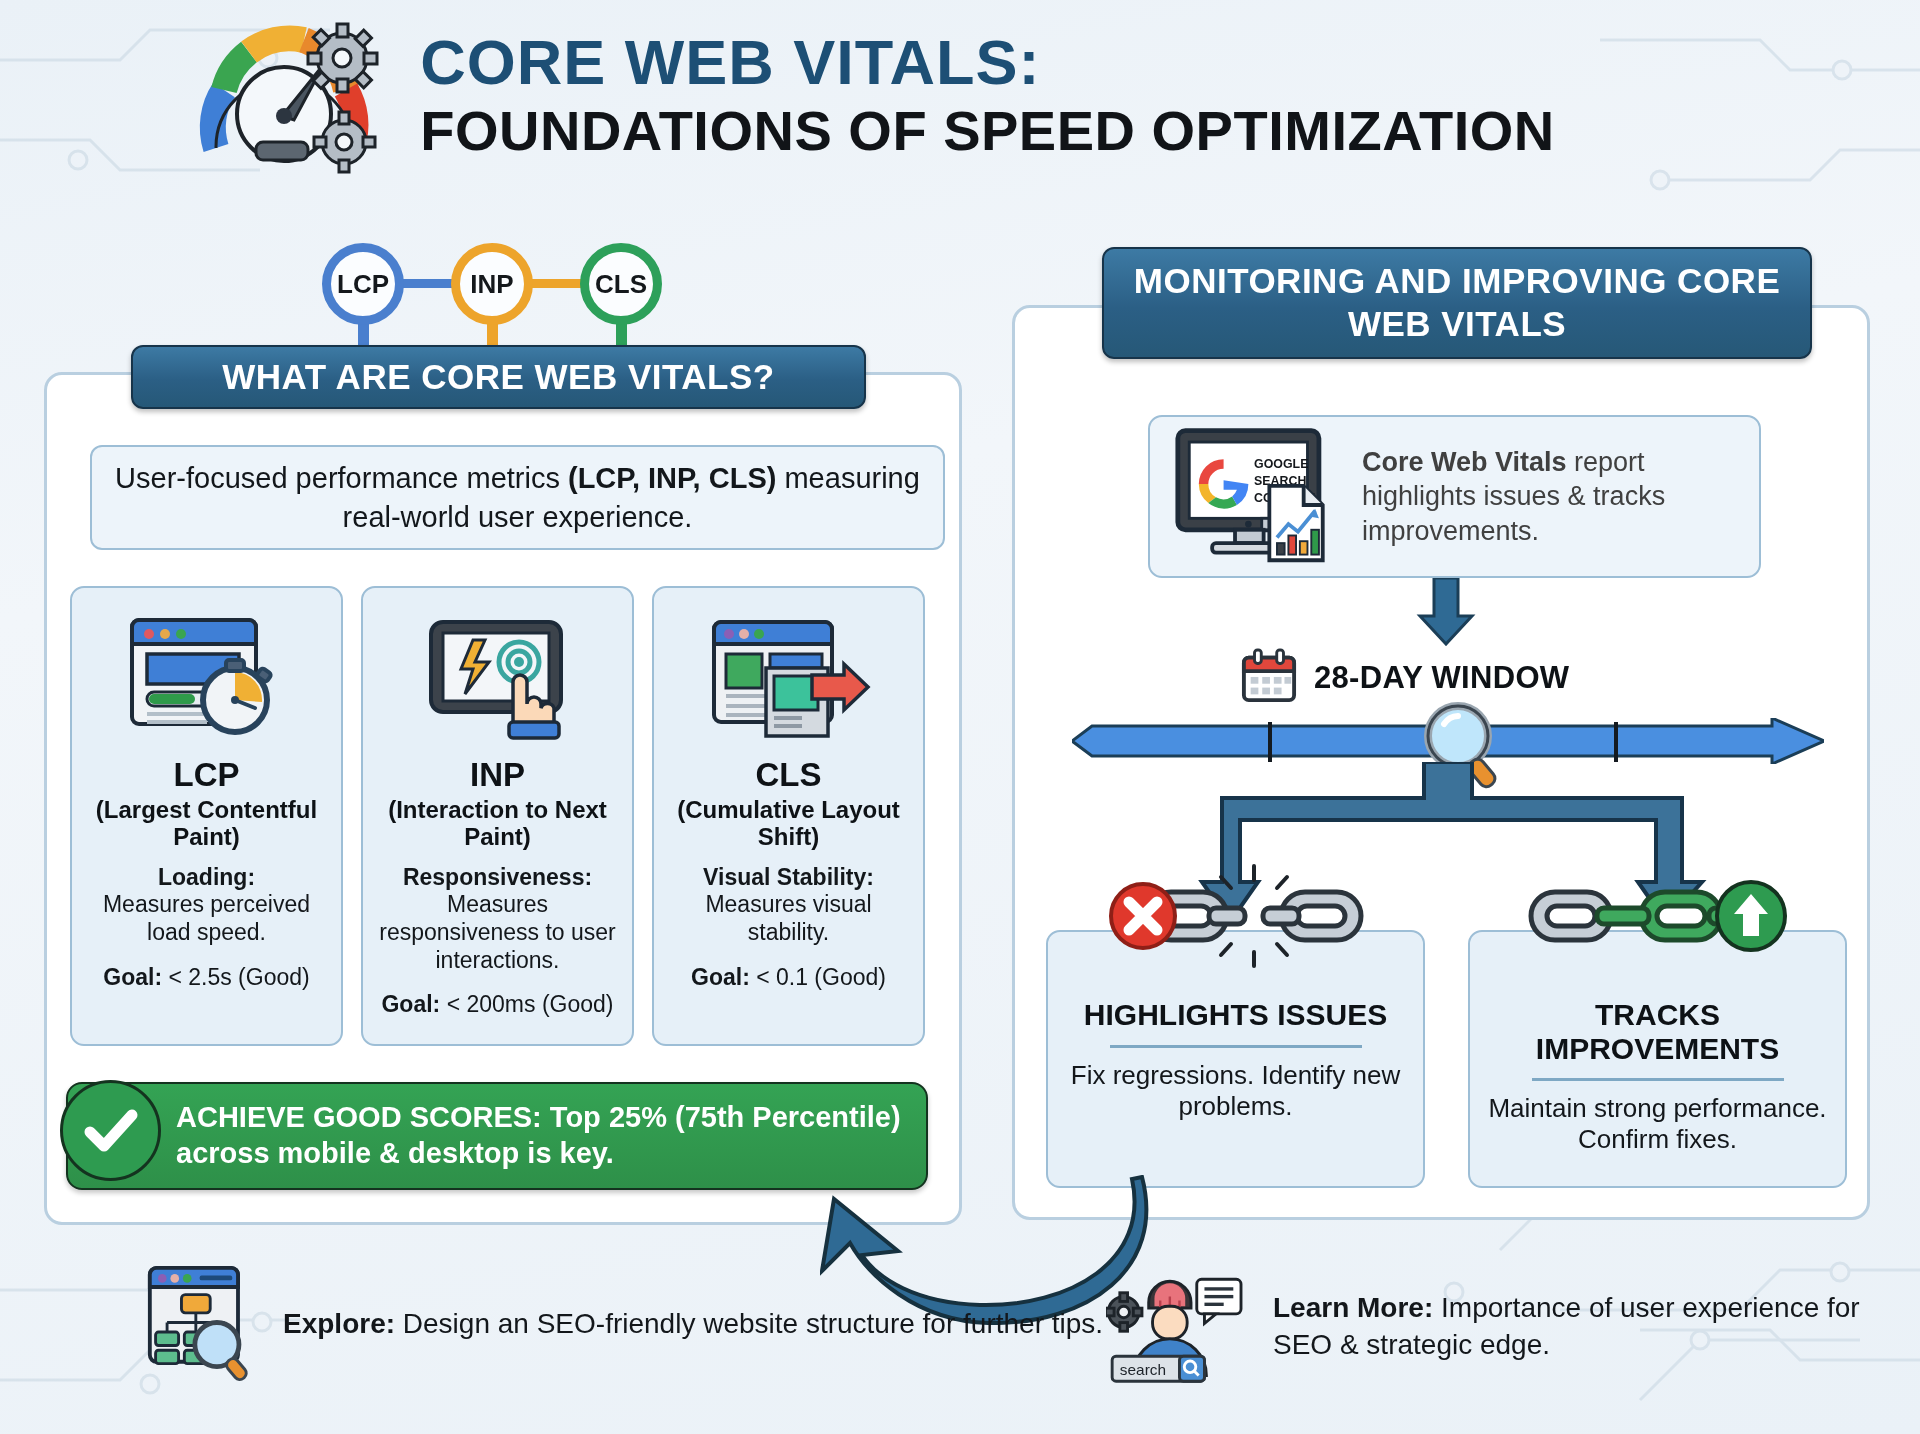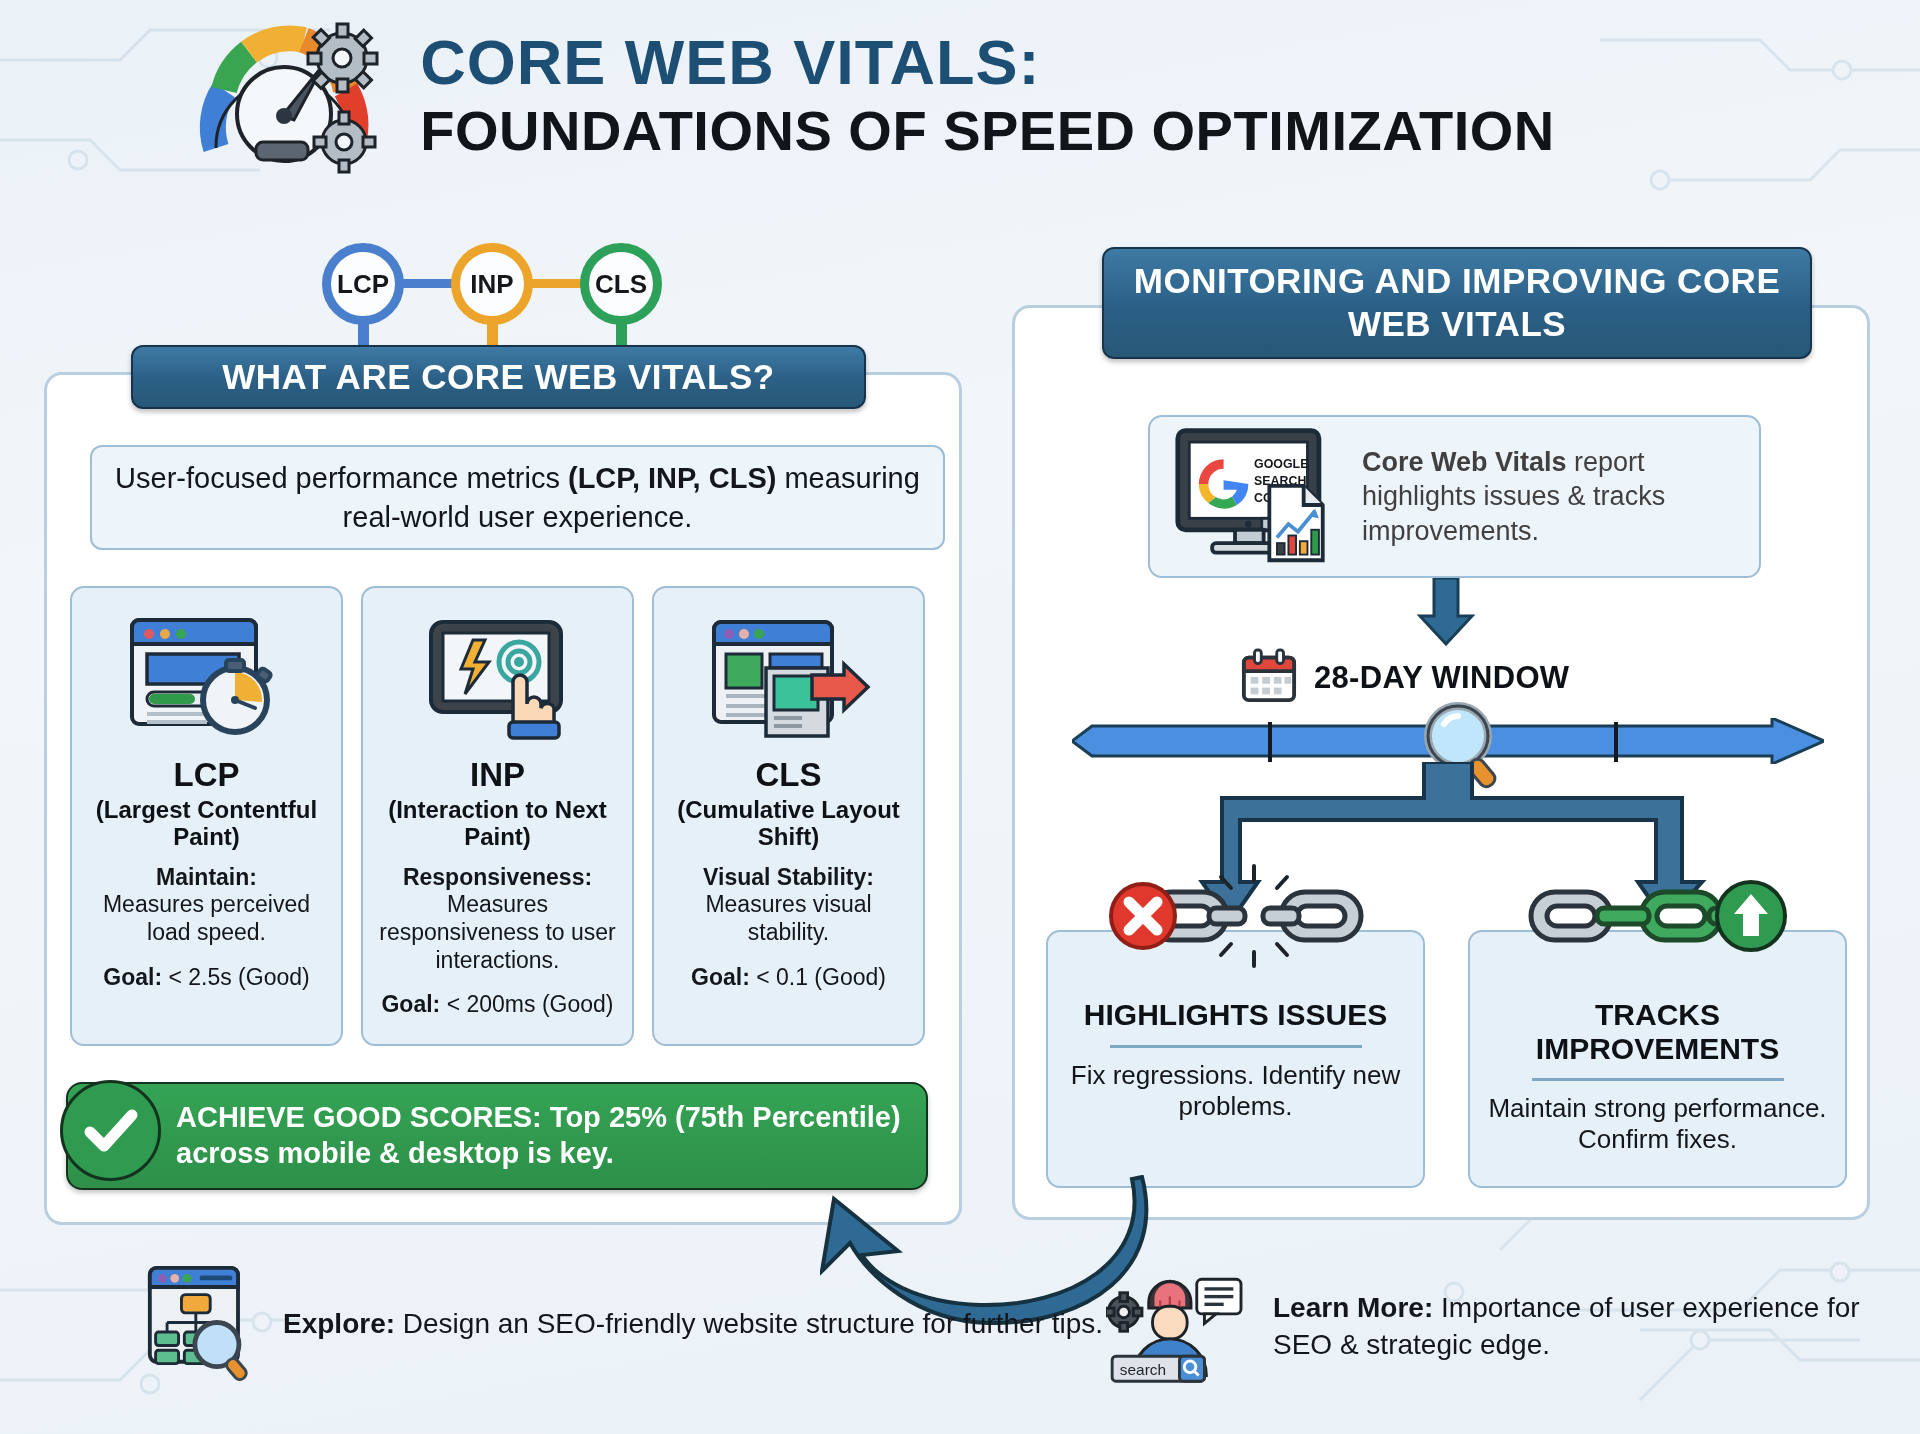--- a/index.html
+++ b/index.html
@@ -253,21 +253,21 @@
             <path d="M113 88 L113 60 A28 28 0 0 1 140 90 Z" fill="#f0b034"></path>
             <circle cx="113" cy="88" r="4" fill="#28435c"></circle>
             <path d="M113 88 L133 96" stroke="#28435c" stroke-width="4" stroke-linecap="round"></path>
             <rect x="104" y="48" width="18" height="11" rx="3" fill="#4a5f76" stroke="#28435c" stroke-width="4"></rect>
             <rect x="136" y="58" width="12" height="10" rx="3" fill="#4a5f76" stroke="#28435c" stroke-width="4" transform="rotate(35 142 63)"></rect>
           </g>
         </svg>
       </div>
       <div class="abbr">LCP</div>
       <div class="full">(Largest Contentful Paint)</div>
-      <div class="lead">Maintain:</div>
+      <div class="lead">Loading:</div>
       <div class="desc">Measures perceived load speed.</div>
       <div class="goal"><b>Goal:</b> <span>&lt; 2.5s (Good)</span></div>
     </div>
 
     <div class="mcard">
       <div class="icon">
         <svg viewBox="0 0 170 130" width="170" height="130">
           <rect x="18" y="10" width="130" height="90" rx="12" fill="#3c434b" stroke="#1d2a38" stroke-width="4"></rect>
           <rect x="30" y="21" width="106" height="68" fill="#f3f6f9" stroke="#1d2a38" stroke-width="3"></rect>
           <path d="M60 28 L48 57 H60 L52 82 L76 50 H62 L72 28 Z" fill="#f0b034" stroke="#1d2a38" stroke-width="3"></path>

